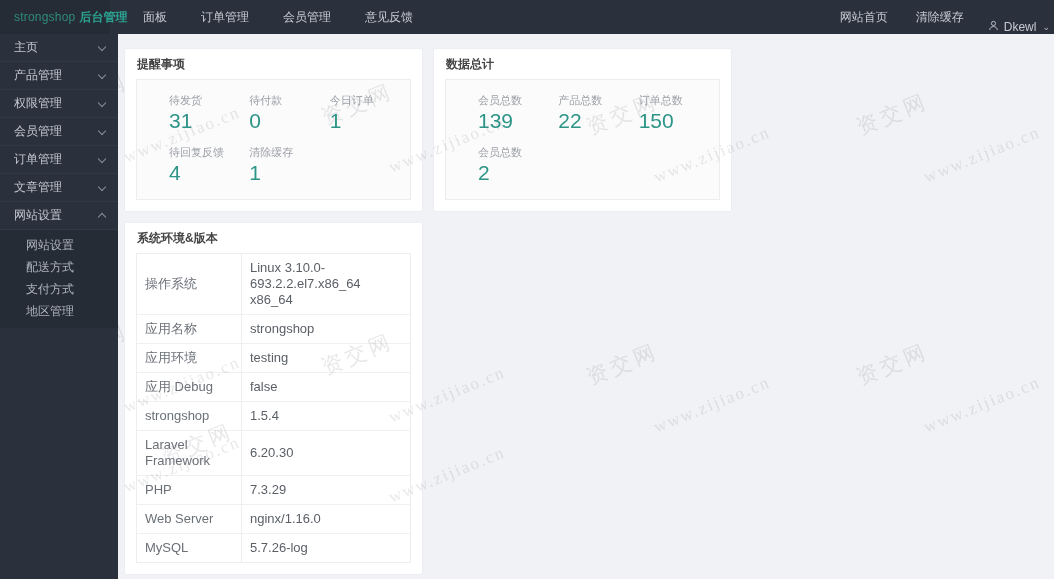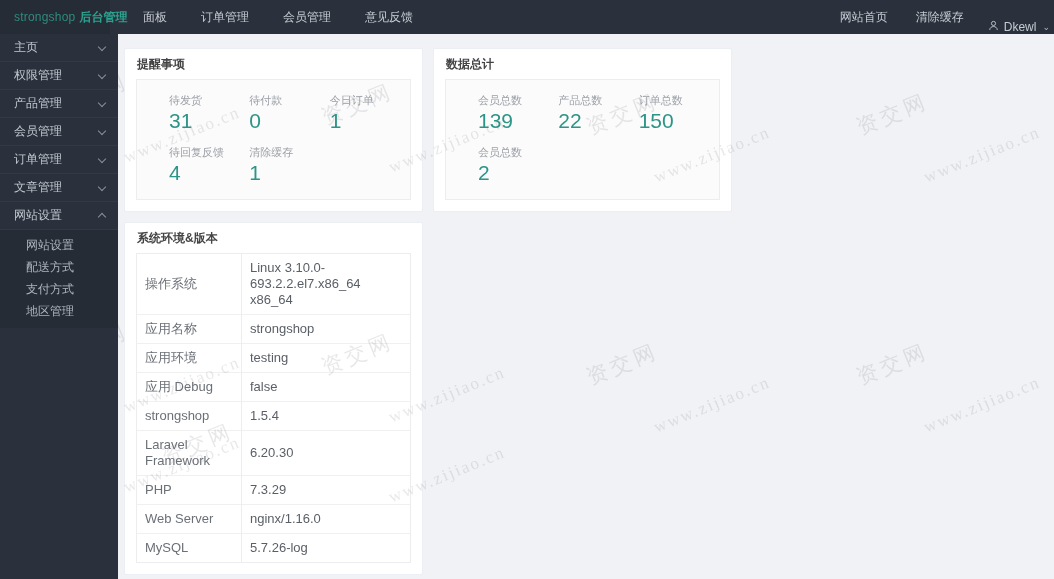--- a/index.html
+++ b/index.html
@@ -171,25 +171,25 @@
       </div>
     </div>
   </div>
 
   <aside class="sidebar">
     <div class="menu-item">
       <span class="mi-label">主页</span>
       <span class="arw"></span>
     </div>
     <div class="menu-item">
+      <span class="mi-label">产品管理</span>
+      <span class="arw"></span>
+    </div>
+    <div class="menu-item">
       <span class="mi-label">权限管理</span>
-      <span class="arw"></span>
-    </div>
-    <div class="menu-item">
-      <span class="mi-label">产品管理</span>
       <span class="arw"></span>
     </div>
     <div class="menu-item">
       <span class="mi-label">会员管理</span>
       <span class="arw"></span>
     </div>
     <div class="menu-item">
       <span class="mi-label">订单管理</span>
       <span class="arw"></span>
     </div>

